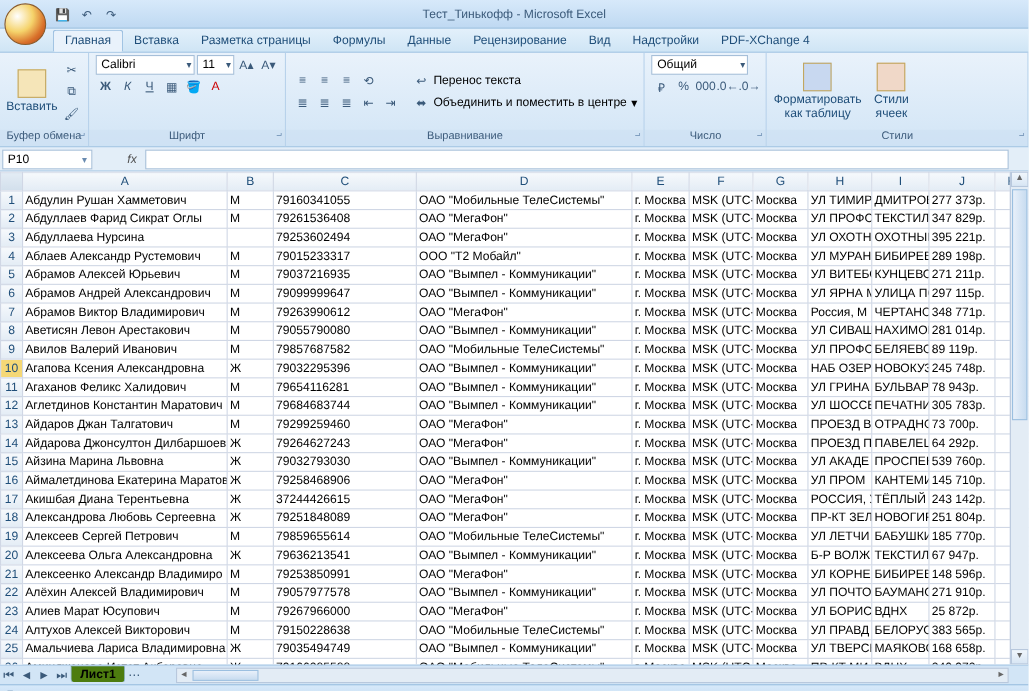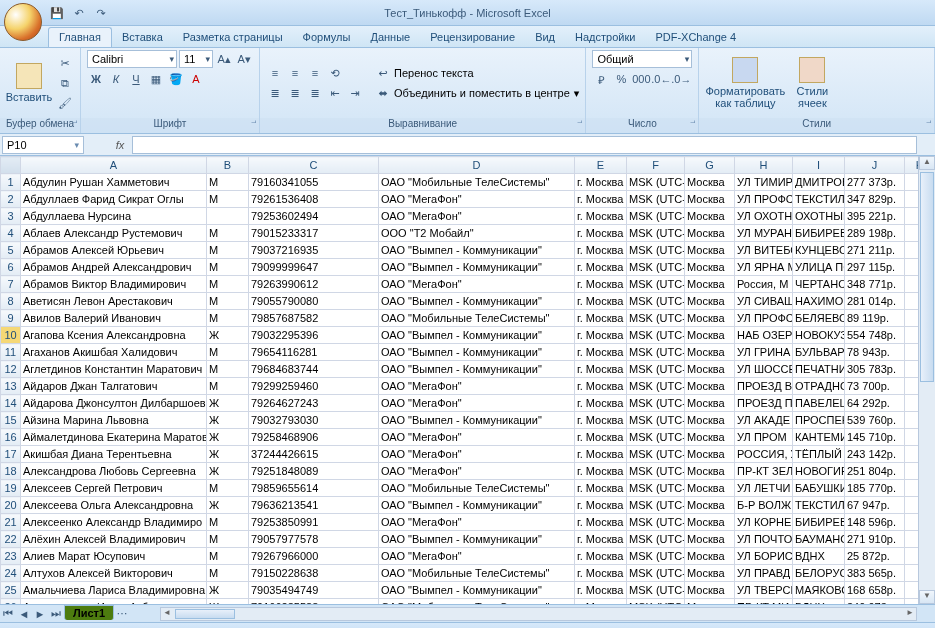--- a/index.html
+++ b/index.html
@@ -167,21 +167,21 @@
             <span>Объединить и поместить в центре</span>
             <span style="margin-left:2px">▾</span>
           </div>
       </div>
     </div>
     <div class="group-label">Выравнивание</div>
   </div>
 
   <div class="group">
     <div class="group-body col-stack" style="align-items:flex-start">
-      <div class="select" style="width:100px">
+      <div class="select" style="width:88px">
           <span>Общий</span>
         </div>
       <div class="small-row">
         <div class="tiny-btn">₽</div>
         <div class="tiny-btn">%</div>
         <div class="tiny-btn">000</div>
         <div class="tiny-btn">.0←</div>
         <div class="tiny-btn">.0→</div>
       </div>
     </div>
@@ -373,26 +373,26 @@
           <td class="rowhdr sel">10</td>
           <td>Агапова Ксения Александровна</td>
           <td>Ж</td>
           <td>79032295396</td>
           <td>ОАО "Вымпел - Коммуникации"</td>
           <td>г. Москва</td>
           <td>MSK (UTC-</td>
           <td>Москва</td>
           <td>НАБ ОЗЕР</td>
           <td>НОВОКУЗ</td>
-          <td>554 748р.</td>
+          <td>245 748р.</td>
           <td></td>
         </tr>
         <tr>
           <td class="rowhdr">11</td>
-          <td>Агаханов Акишбая Халидович</td>
+          <td>Агаханов Феликс Халидович</td>
           <td>М</td>
           <td>79654116281</td>
           <td>ОАО "Вымпел - Коммуникации"</td>
           <td>г. Москва</td>
           <td>MSK (UTC-</td>
           <td>Москва</td>
           <td>УЛ ГРИНА</td>
           <td>БУЛЬВАР</td>
           <td>78 943р.</td>
           <td></td>

